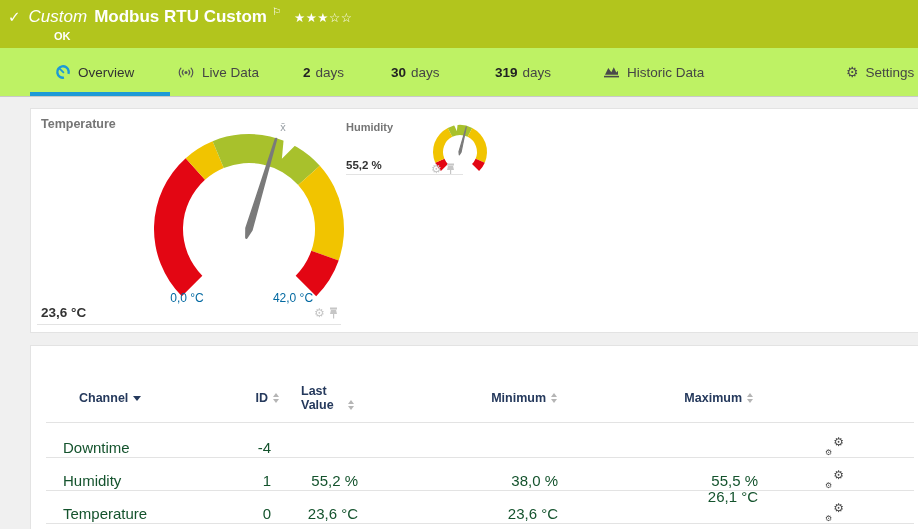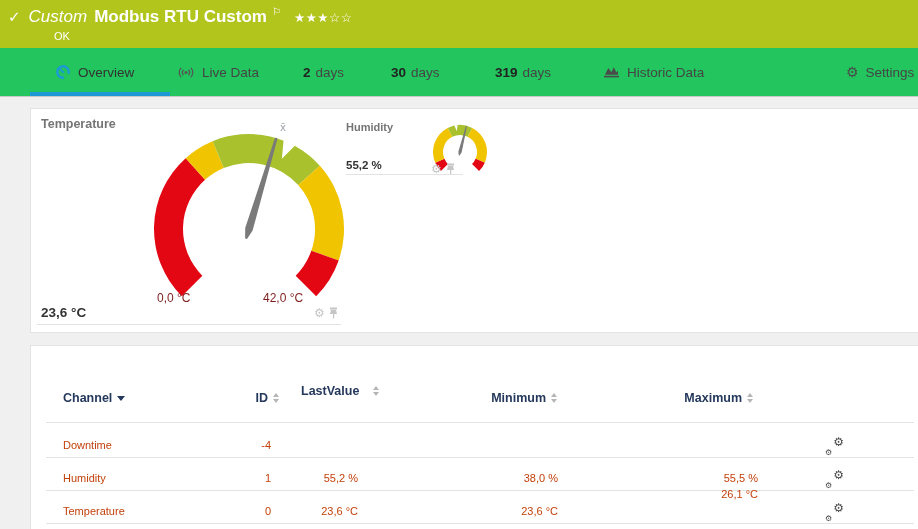--- a/index.html
+++ b/index.html
@@ -7,61 +7,61 @@
        font-family:"Liberation Sans",sans-serif;-webkit-font-smoothing:antialiased;}
 
   
   .hdr{position:absolute;left:0;top:0;width:100%;height:48px;background:var(--ok-green,#b2c51d);}
   .hdr-line{position:absolute;left:8px;top:7px;display:flex;align-items:baseline;color:#fff;white-space:nowrap;}
   .check{font-family:"DejaVu Sans",sans-serif;font-weight:bold;font-size:15px;margin-right:8px;}
   .kind{font-style:italic;font-size:17px;margin-right:7px;}
   .title{font-weight:bold;font-size:17px;}
   .flag{font-family:"DejaVu Sans",sans-serif;font-size:10px;margin-left:5px;position:relative;top:-7px;}
   .stars{font-family:"DejaVu Sans",sans-serif;font-size:12.5px;margin-left:13px;letter-spacing:.5px;}
-  .status-ok{position:absolute;left:54px;top:30px;color:#fff;font-weight:normal;font-size:11px;}
-
-  
-  .tabbar{position:absolute;left:0;top:48px;width:100%;height:49px;background:#22c55e;
+  .status-ok{position:absolute;left:54px;top:30px;color:#fff;font-weight:bold;font-size:11px;}
+
+  
+  .tabbar{position:absolute;left:0;top:48px;width:100%;height:49px;background:#bef264;
           border-bottom:1px solid #c9c9c9;box-sizing:border-box;}
   .tab{position:absolute;top:0;height:48px;display:flex;align-items:center;gap:7px;
        font-size:13.5px;color:#454545;cursor:pointer;white-space:nowrap;}
   .tab .num{font-weight:bold;color:#222;margin-right:-2px;}
   .tab.active{color:#333;}
   .tab-underline{position:absolute;left:30px;top:44px;width:140px;height:4px;background:var(--accent-blue,#1d9ad6);}
   .glyph{font-family:"DejaVu Sans",sans-serif;}
   .tab .glyph{font-size:14px;color:#555;}
 
   
   .panel{position:absolute;background:#fff;border:1px solid #e3e3e3;box-sizing:border-box;}
   #panel-gauges{left:30px;top:108px;width:895px;height:225px;}
   #panel-table{left:30px;top:345px;width:895px;height:200px;}
   .divider{position:absolute;height:1px;background:#e3e3e3;}
 
   
   .tile-label{position:absolute;font-weight:bold;color:#757575;}
   .gauge-value{position:absolute;font-weight:bold;color:#333;}
-  .scale-label{position:absolute;width:60px;text-align:left;font-size:12px;color:#7f1d1d;}
+  .scale-label{position:absolute;width:60px;text-align:center;font-size:12px;color:#0369a1;}
   .corner-icons{position:absolute;display:flex;align-items:center;gap:4px;color:#c6c6c6;}
   .corner-icons .glyph{font-size:12px;color:#c6c6c6;cursor:pointer;}
 
   
   .th{position:absolute;color:var(--header-navy,#25395c);font-weight:bold;font-size:12.5px;
       display:flex;align-items:center;gap:5px;cursor:pointer;}
   .th.right{justify-content:flex-end;}
-  .th-stack{position:absolute;display:flex;flex-direction:row;line-height:14px;cursor:pointer;
+  .th-stack{position:absolute;display:flex;flex-direction:column;line-height:14px;cursor:pointer;
             color:var(--header-navy,#25395c);font-weight:bold;font-size:12.5px;}
   .th-stack .l2{display:flex;align-items:center;gap:14px;}
   .sort{display:inline-flex;flex-direction:column;gap:2px;}
   .tri-up{width:0;height:0;border-left:3.5px solid transparent;border-right:3.5px solid transparent;
           border-bottom:4px solid #b5b5b5;}
   .tri-down{width:0;height:0;border-left:3.5px solid transparent;border-right:3.5px solid transparent;
             border-top:4px solid #b5b5b5;}
   .tri-down-navy{width:0;height:0;border-left:4px solid transparent;border-right:4px solid transparent;
                  border-top:5px solid var(--header-navy,#25395c);}
-  .td{position:absolute;font-size:11px;color:#c2410c;}
+  .td{position:absolute;font-size:15px;color:#14532d;}
   .td.right{text-align:right;}
   .gearpair{position:absolute;width:18px;height:16px;cursor:pointer;}
   .gearpair .g1{position:absolute;right:0;top:-3px;font-size:12px;color:#4a4a4a;}
   .gearpair .g2{position:absolute;left:-1px;bottom:-3px;font-size:8px;color:#4a4a4a;}
 </style>
 </head>
 <body>
 
 <div id="app" style="--ok-green: #b2c51d; --accent-blue: #1d9ad6; --gauge-red: #e30613; --gauge-yellow: #f1c400; --gauge-green: #a8c12c; --needle-gray: #7a7a7a; --header-navy: #25395c;">
 
@@ -161,21 +161,21 @@
         <rect x="1" y="0.5" width="7" height="2" fill="#c6c6c6"></rect>
         <path d="M2,2.7 L7,2.7 L8,7 L1,7 Z" fill="#c6c6c6"></path>
         <rect x="4" y="7" width="1.2" height="4.5" fill="#c6c6c6"></rect>
       </svg>
     </div>
     <div class="divider" style="left:315px;top:65px;width:117px"></div>
   </div>
 
   <div class="panel" id="panel-table">
 
-    <div class="th" style="left:32px;top:45px">
+    <div class="th" style="left:48px;top:45px">
       <span>Channel</span>
       <span class="tri-down-navy"></span>
     </div>
     <div class="th right" style="left:148px;top:45px;width:100px">
       <span>ID</span>
       <span class="sort">
           <i class="tri-up"></i>
           <i class="tri-down"></i>
         </span>
     </div>

